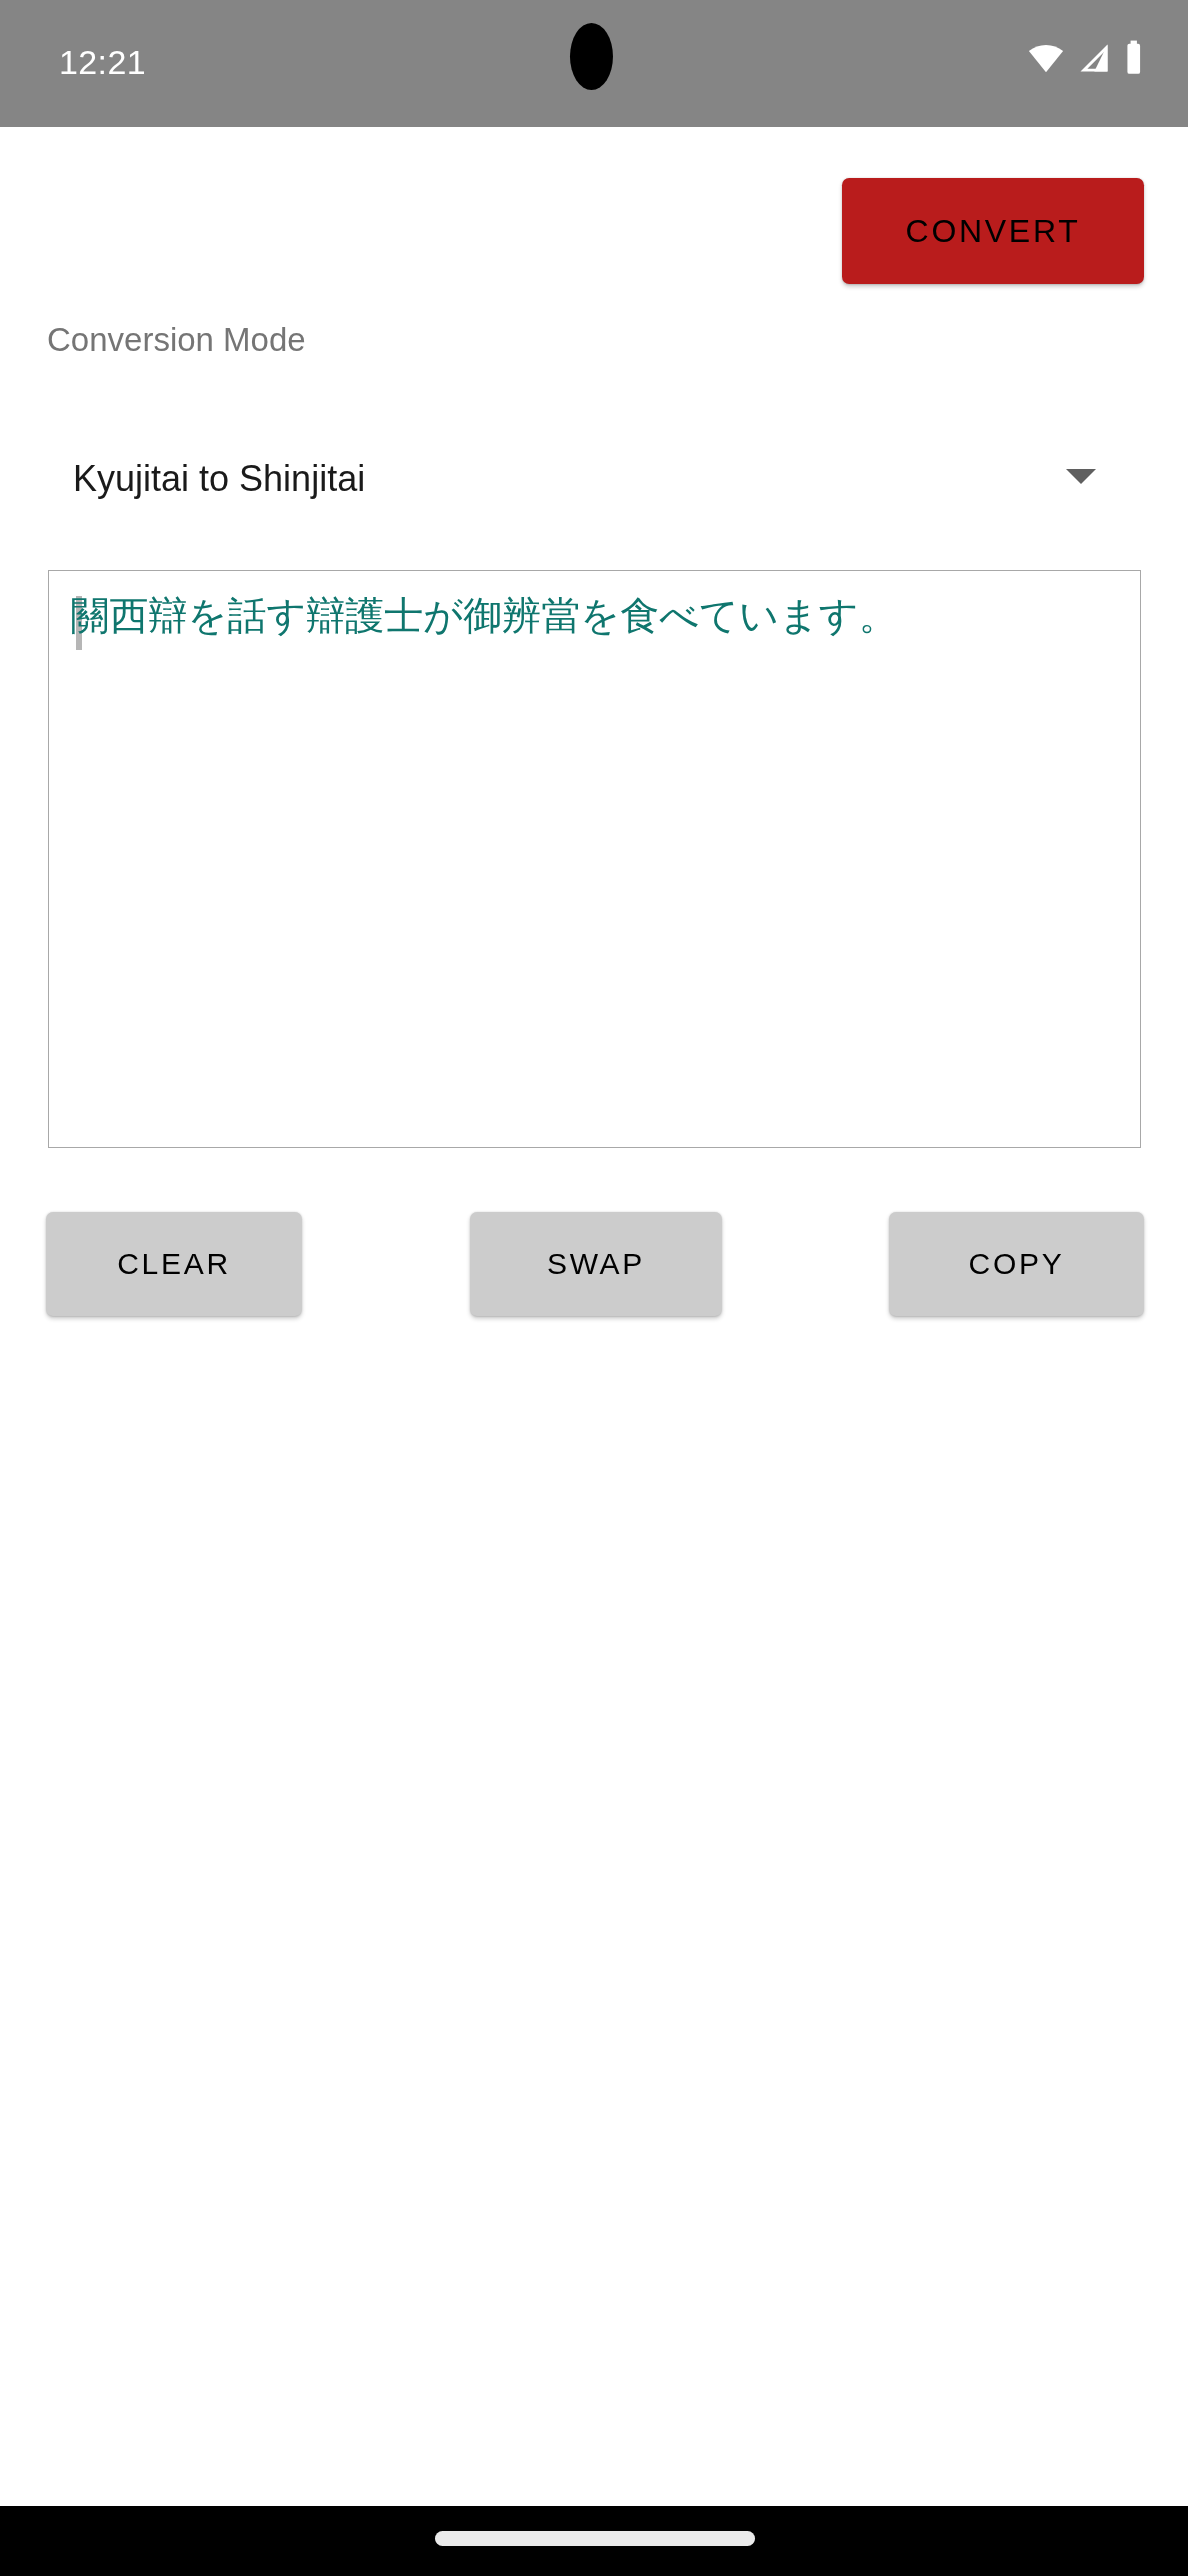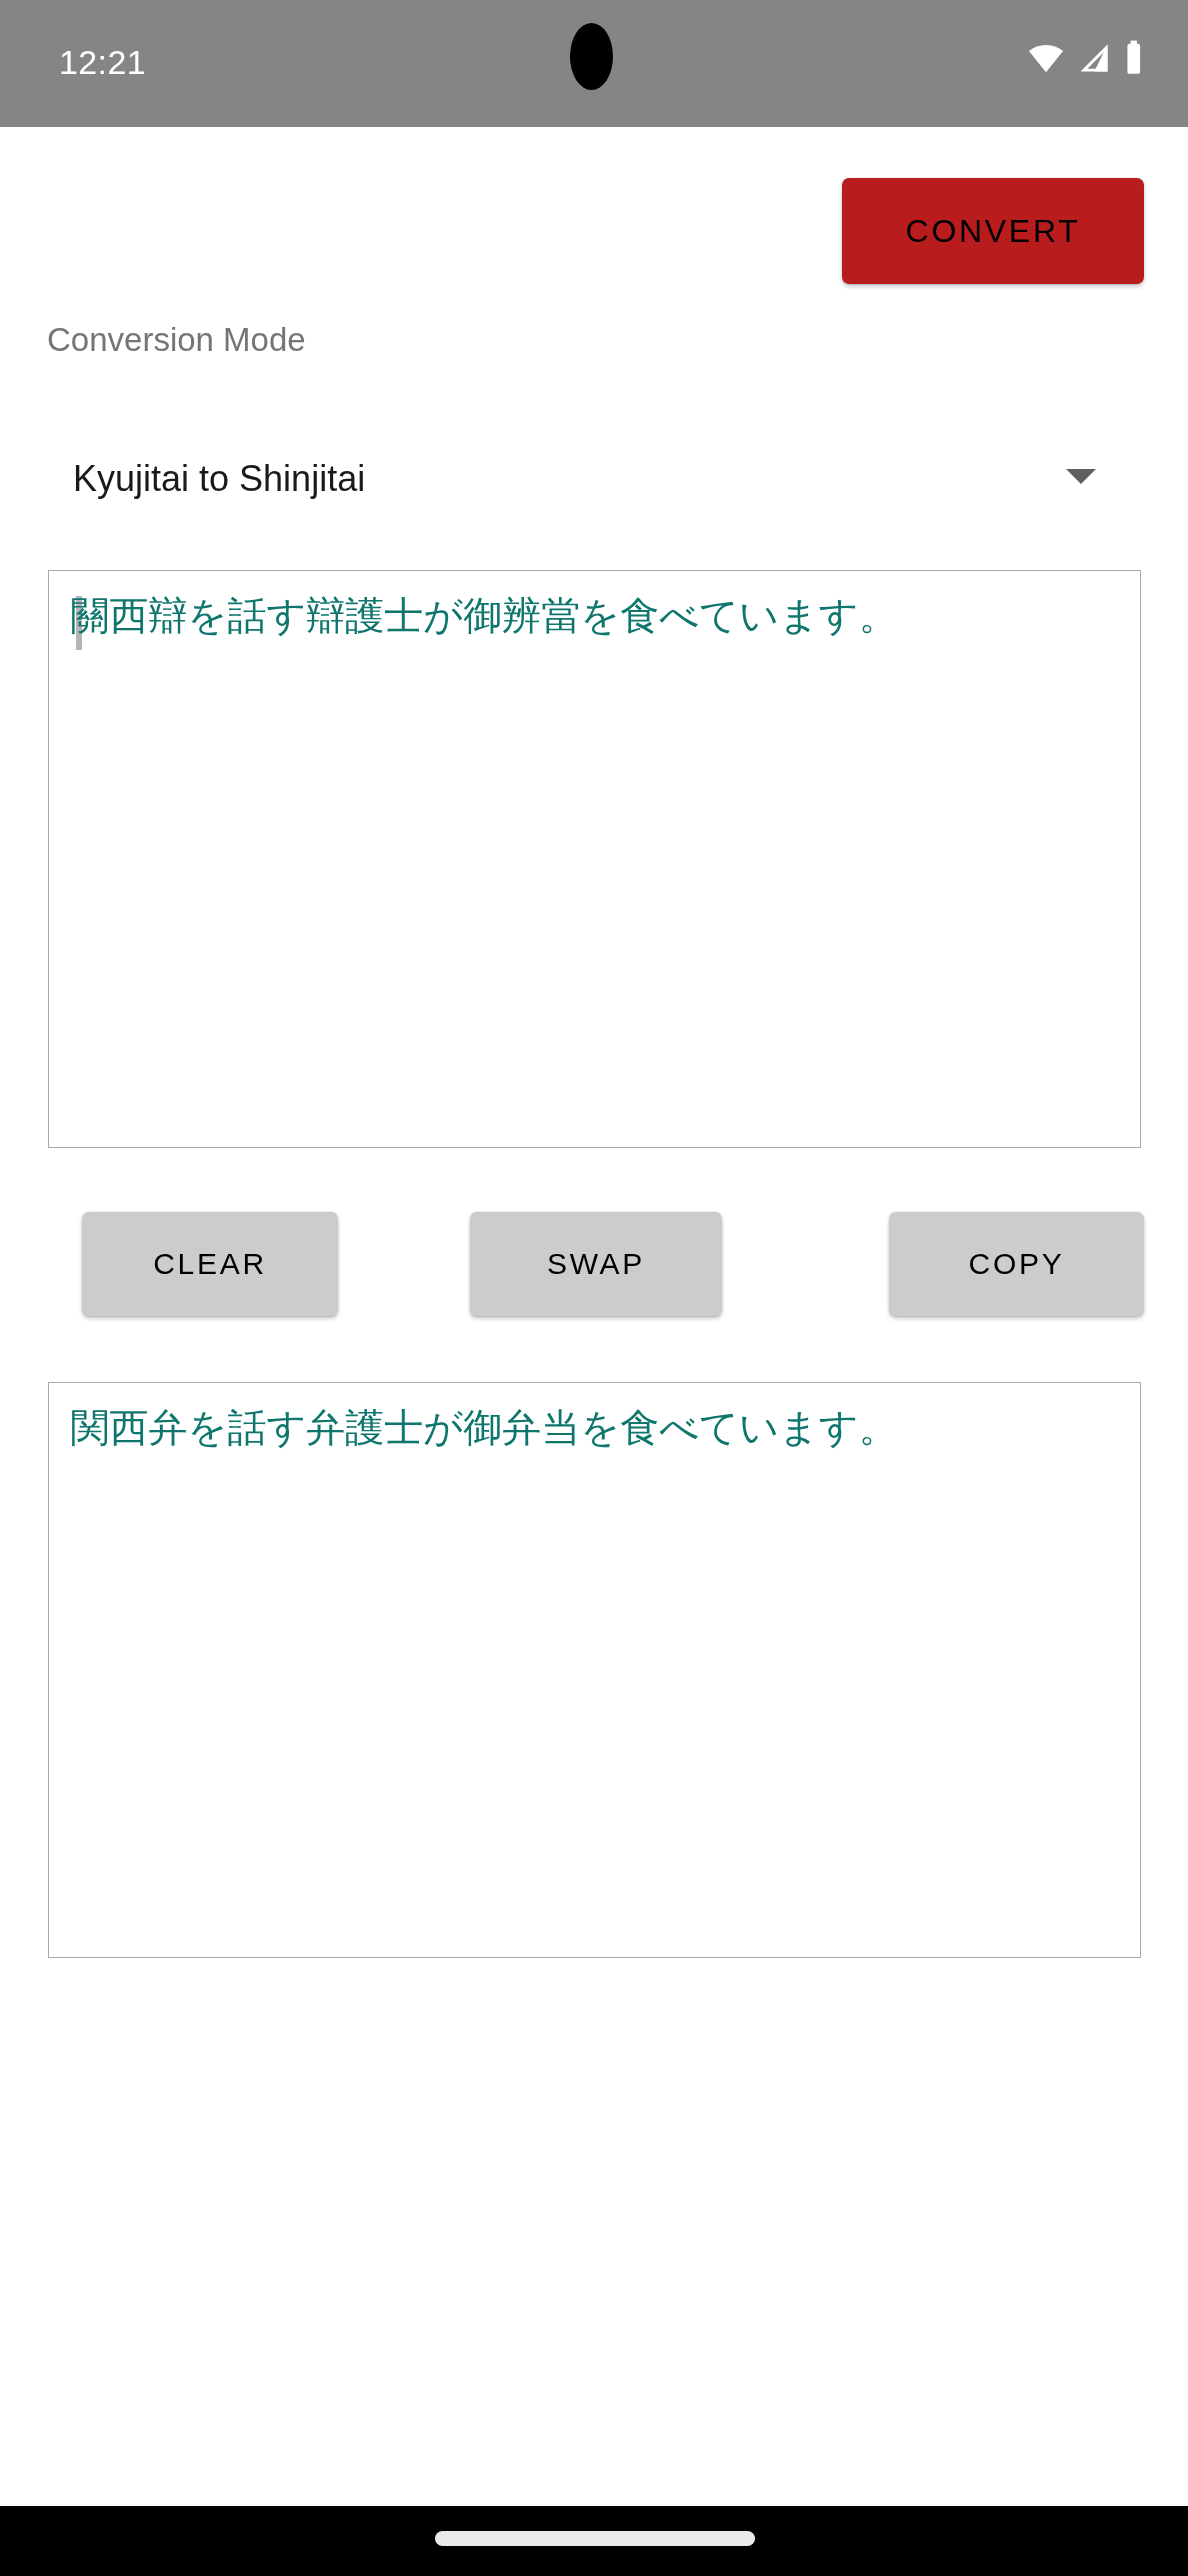--- a/index.html
+++ b/index.html
@@ -168,21 +168,21 @@
     color: #000000;
     font-size: 30px;
     font-family: "Liberation Sans", "DejaVu Sans", sans-serif;
     letter-spacing: 2.7px;
     text-align: center;
     line-height: 104px;
     box-shadow: 0 2.7px 4.5px rgba(0,0,0,0.18), 0 0.9px 1.8px rgba(0,0,0,0.14);
     cursor: pointer;
     white-space: nowrap;
   }
-  #clear-button { left: 0px;   width: 256px; margin-left: 36px; }
+  #clear-button { left: 0px;   width: 256px; }
   #swap-button  { left: 424px; width: 252px; }
   #copy-button  { left: 843px; width: 255px; }
 
   
   #nav-bar {
     position: absolute;
     left: 0;
     top: 2506px;
     width: 1189px;
     height: 70px;
@@ -245,22 +245,19 @@
     <div id="input-caret"></div>
     <div id="input-text" class="textbox-text">關西辯を話す辯護士が御辨當を食べています。</div>
   </div>
 
   <div id="action-row">
     <div id="clear-button" class="action-button">CLEAR</div>
     <div id="swap-button" class="action-button">SWAP</div>
     <div id="copy-button" class="action-button">COPY</div>
   </div>
 
-  <div id="output-box" class="textbox">
-    <div id="output-text" class="textbox-text">関西弁を話す弁護士が御弁当を食べています。</div>
-  </div>
 
   <div id="nav-bar">
     <div id="nav-pill"></div>
   </div>
 
 </div>
 
 
 </body></html>

